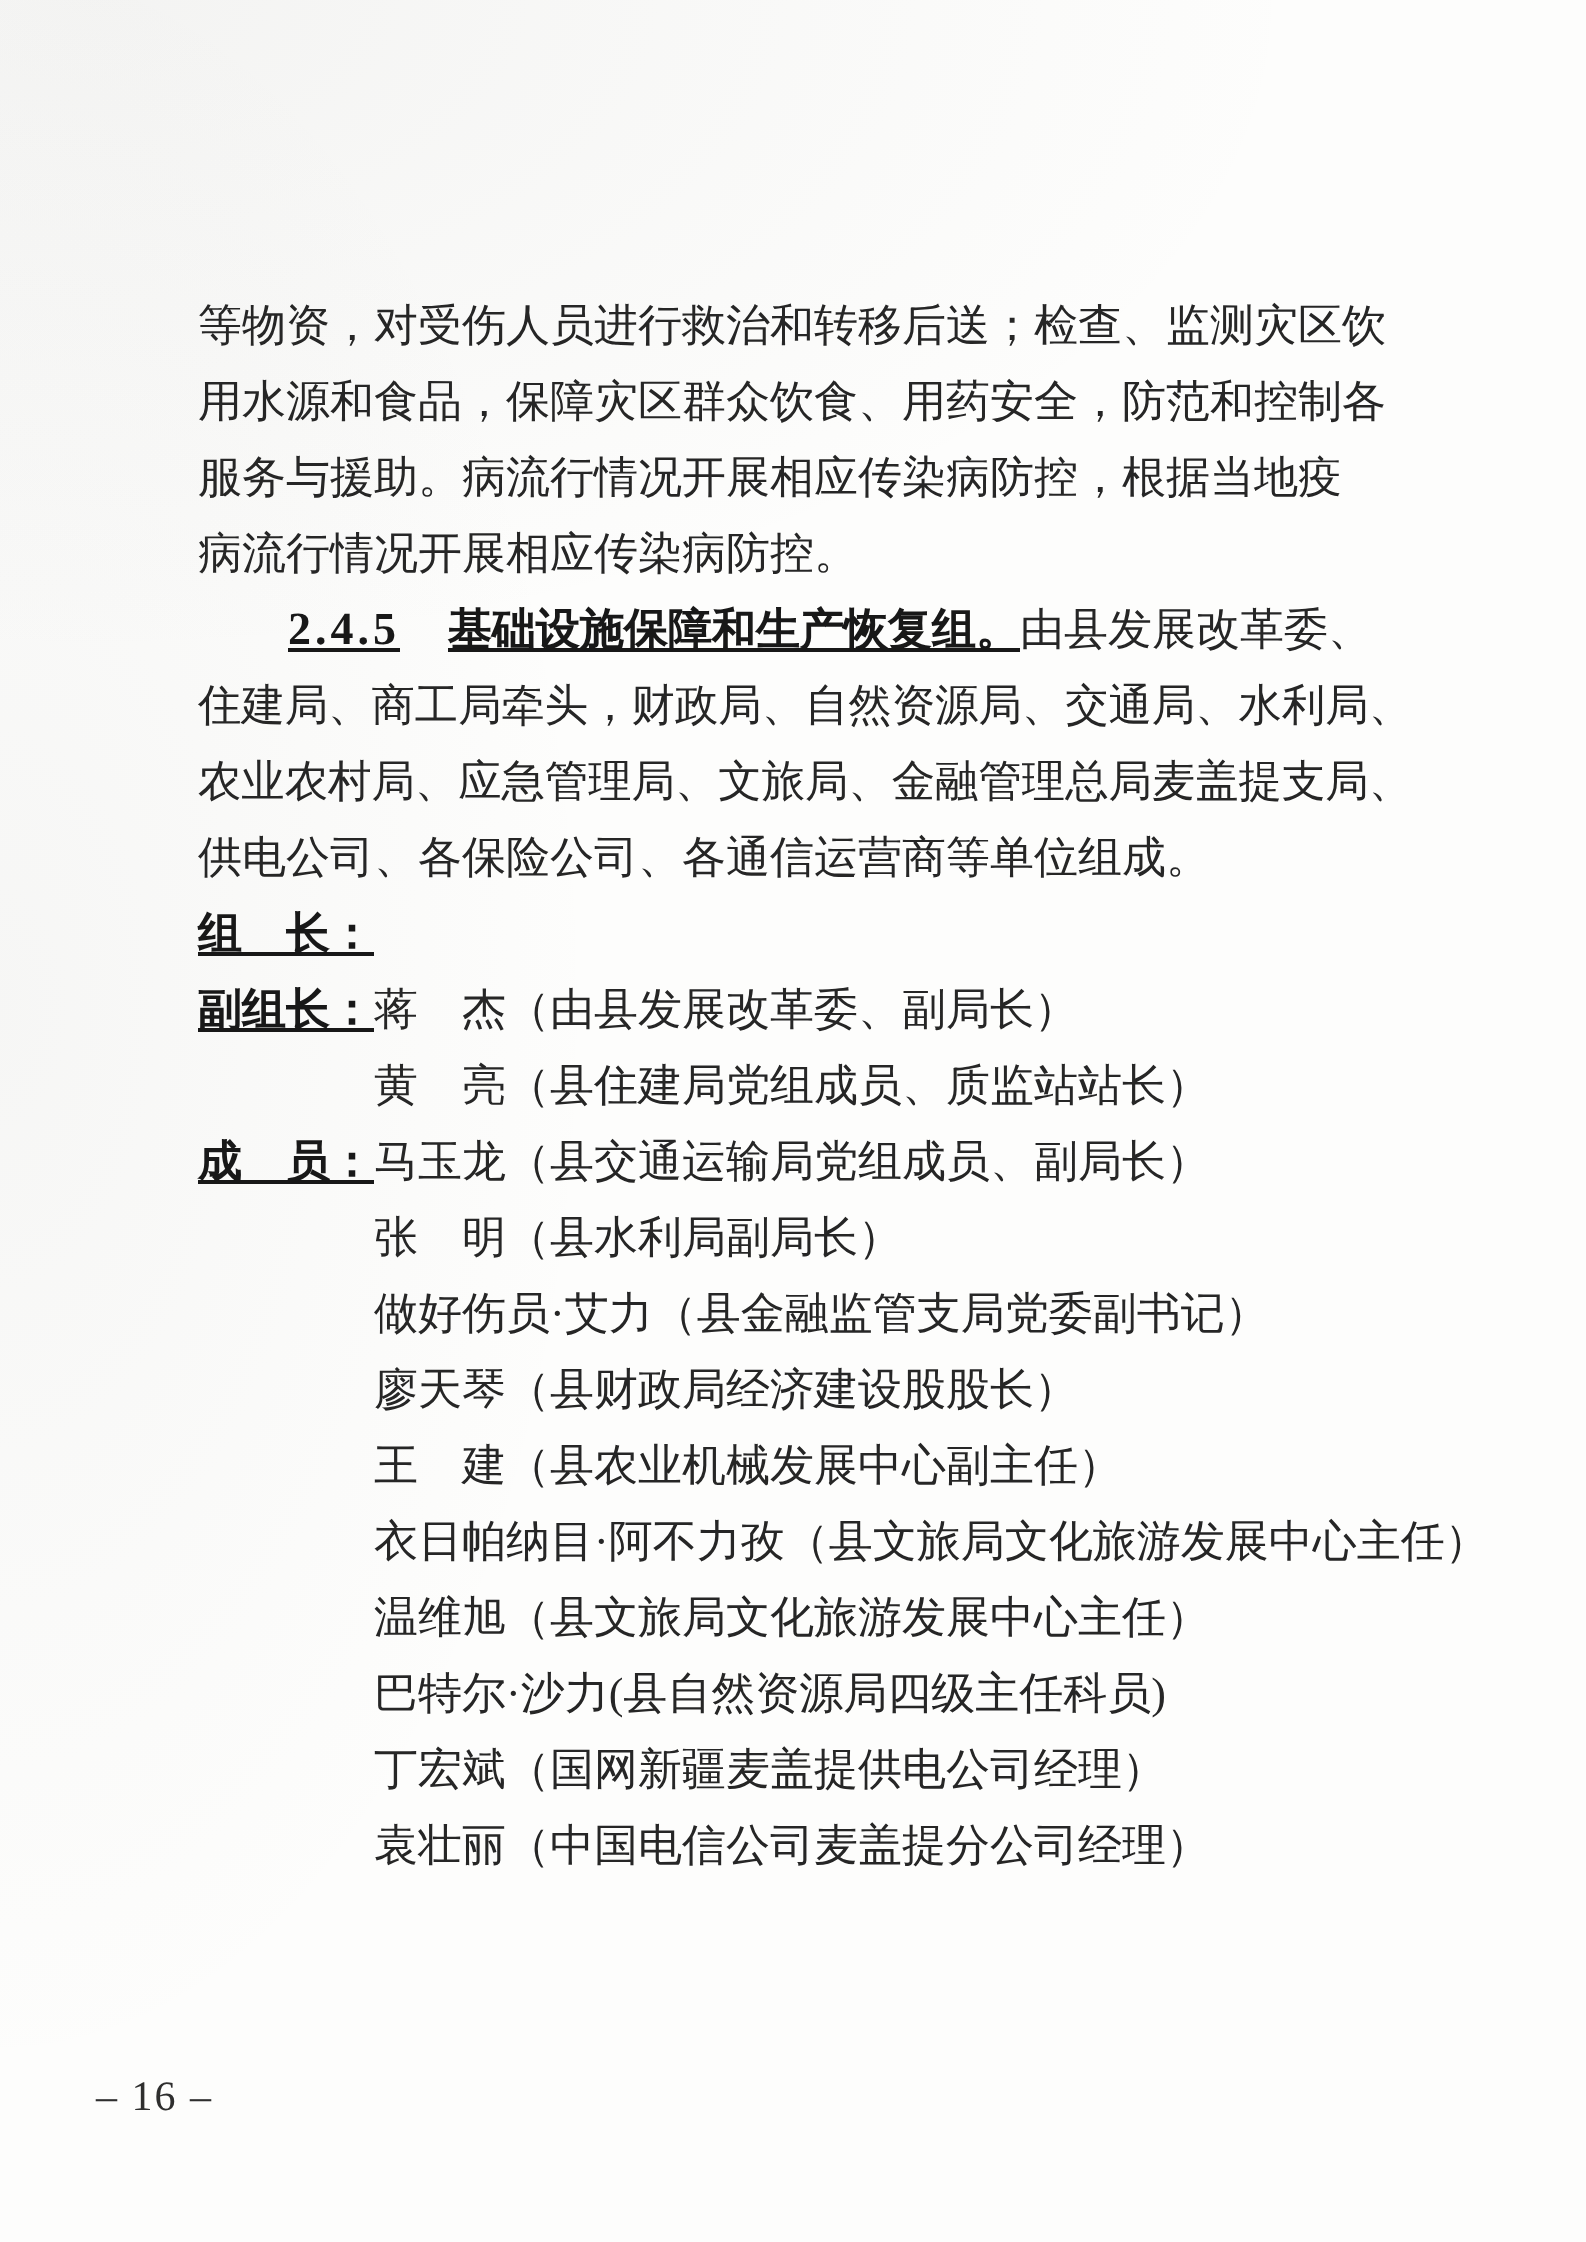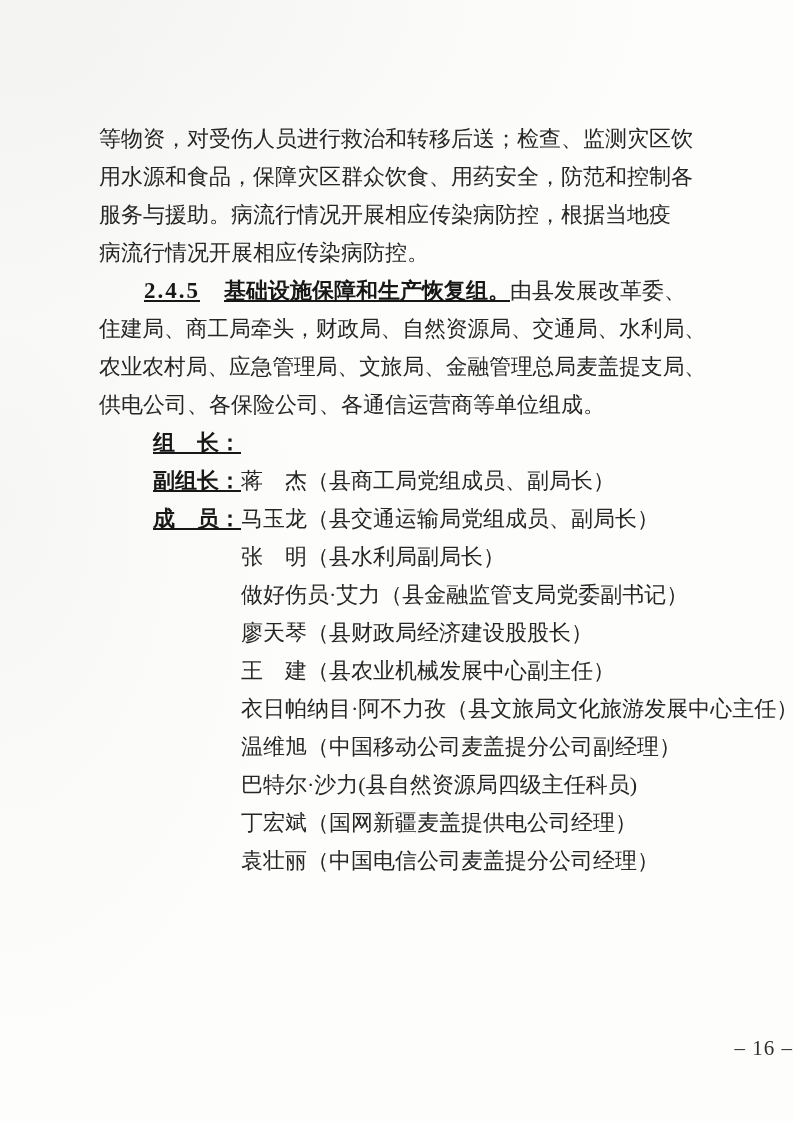--- a/index.html
+++ b/index.html
@@ -13,21 +13,21 @@
       radial-gradient(1100px 600px at 6% 0%, rgba(120,120,115,0.07), rgba(120,120,115,0) 55%),
       radial-gradient(500px 900px at 0% 45%, rgba(120,120,115,0.05), rgba(120,120,115,0) 60%),
       #fdfdfc;
     font-family: "Liberation Serif", "DejaVu Serif", serif;
     color: #262626;
     overflow: hidden;
   }
   .content {
     position: absolute;
     left: 99px;
-    top: 120px;
+    top: 144px;
     width: 607px;
   }
   .line {
     height: 38px;
     line-height: 38px;
     font-size: 22px;
     white-space: nowrap;
   }
   .bold { font-weight: bold; color: #181818; text-decoration: underline; }
   .indent-spacer { display: inline-block; width: 45px; }
@@ -35,40 +35,40 @@
     font-size: 23px;
     letter-spacing: 2px;
     font-family: "Liberation Serif", "DejaVu Serif", serif;
   }
   .numgap { display: inline-block; width: 24px; }
   .roster-row {
     display: flex;
     height: 38px;
     line-height: 38px;
     font-size: 22px;
-    margin-left: 54px;
   }
   .roster-label {
     flex: 0 0 88px;
     width: 88px;
     white-space: nowrap;
   }
   .roster-entry {
     flex: 1 1 auto;
     white-space: nowrap;
   }
   .page-number {
     position: absolute;
     left: 0;
     right: 0;
     top: 1036px;
-    text-align: right;
+    text-align: left;
     font-size: 21px;
     letter-spacing: 1px;
     color: #2e2e2e;
+    padding-left: 48px;
   }
 </style>
 </head>
 <body>
 
 <div class="page">
   <div class="content">
 
     <div class="para">
       <div class="line fill">等物资，对受伤人员进行救治和转移后送；检查、监测灾区饮</div>
@@ -86,23 +86,27 @@
       <div class="line">供电公司、各保险公司、各通信运营商等单位组成。</div>
     </div>
 
     <div class="roster" id="roster">
   <div class="roster-row">
     <span class="roster-label bold">组　长：</span>
   </div>
 
   <div class="roster-row">
     <span class="roster-label bold">副组长：</span>
-    <span class="roster-entry">蒋　杰（县商工局党组成员、副局长）</span>
+    <span class="roster-entry">蒋　杰（由县发展改革委、副局长）</span>
   </div>
 
+  <div class="roster-row">
+    <span class="roster-label bold"></span>
+    <span class="roster-entry">黄　亮（县住建局党组成员、质监站站长）</span>
+  </div>
 
   <div class="roster-row">
     <span class="roster-label bold">成　员：</span>
     <span class="roster-entry">马玉龙（县交通运输局党组成员、副局长）</span>
   </div>
 
   <div class="roster-row">
     <span class="roster-label bold"></span>
     <span class="roster-entry">张　明（县水利局副局长）</span>
   </div>
@@ -122,21 +126,21 @@
     <span class="roster-entry">王　建（县农业机械发展中心副主任）</span>
   </div>
 
   <div class="roster-row">
     <span class="roster-label bold"></span>
     <span class="roster-entry">衣日帕纳目·阿不力孜（县文旅局文化旅游发展中心主任）</span>
   </div>
 
   <div class="roster-row">
     <span class="roster-label bold"></span>
-    <span class="roster-entry">温维旭（中国移动公司麦盖提分公司副经理）</span>
+    <span class="roster-entry">温维旭（县文旅局文化旅游发展中心主任）</span>
   </div>
 
   <div class="roster-row">
     <span class="roster-label bold"></span>
     <span class="roster-entry">巴特尔·沙力(县自然资源局四级主任科员)</span>
   </div>
 
   <div class="roster-row">
     <span class="roster-label bold"></span>
     <span class="roster-entry">丁宏斌（国网新疆麦盖提供电公司经理）</span>

